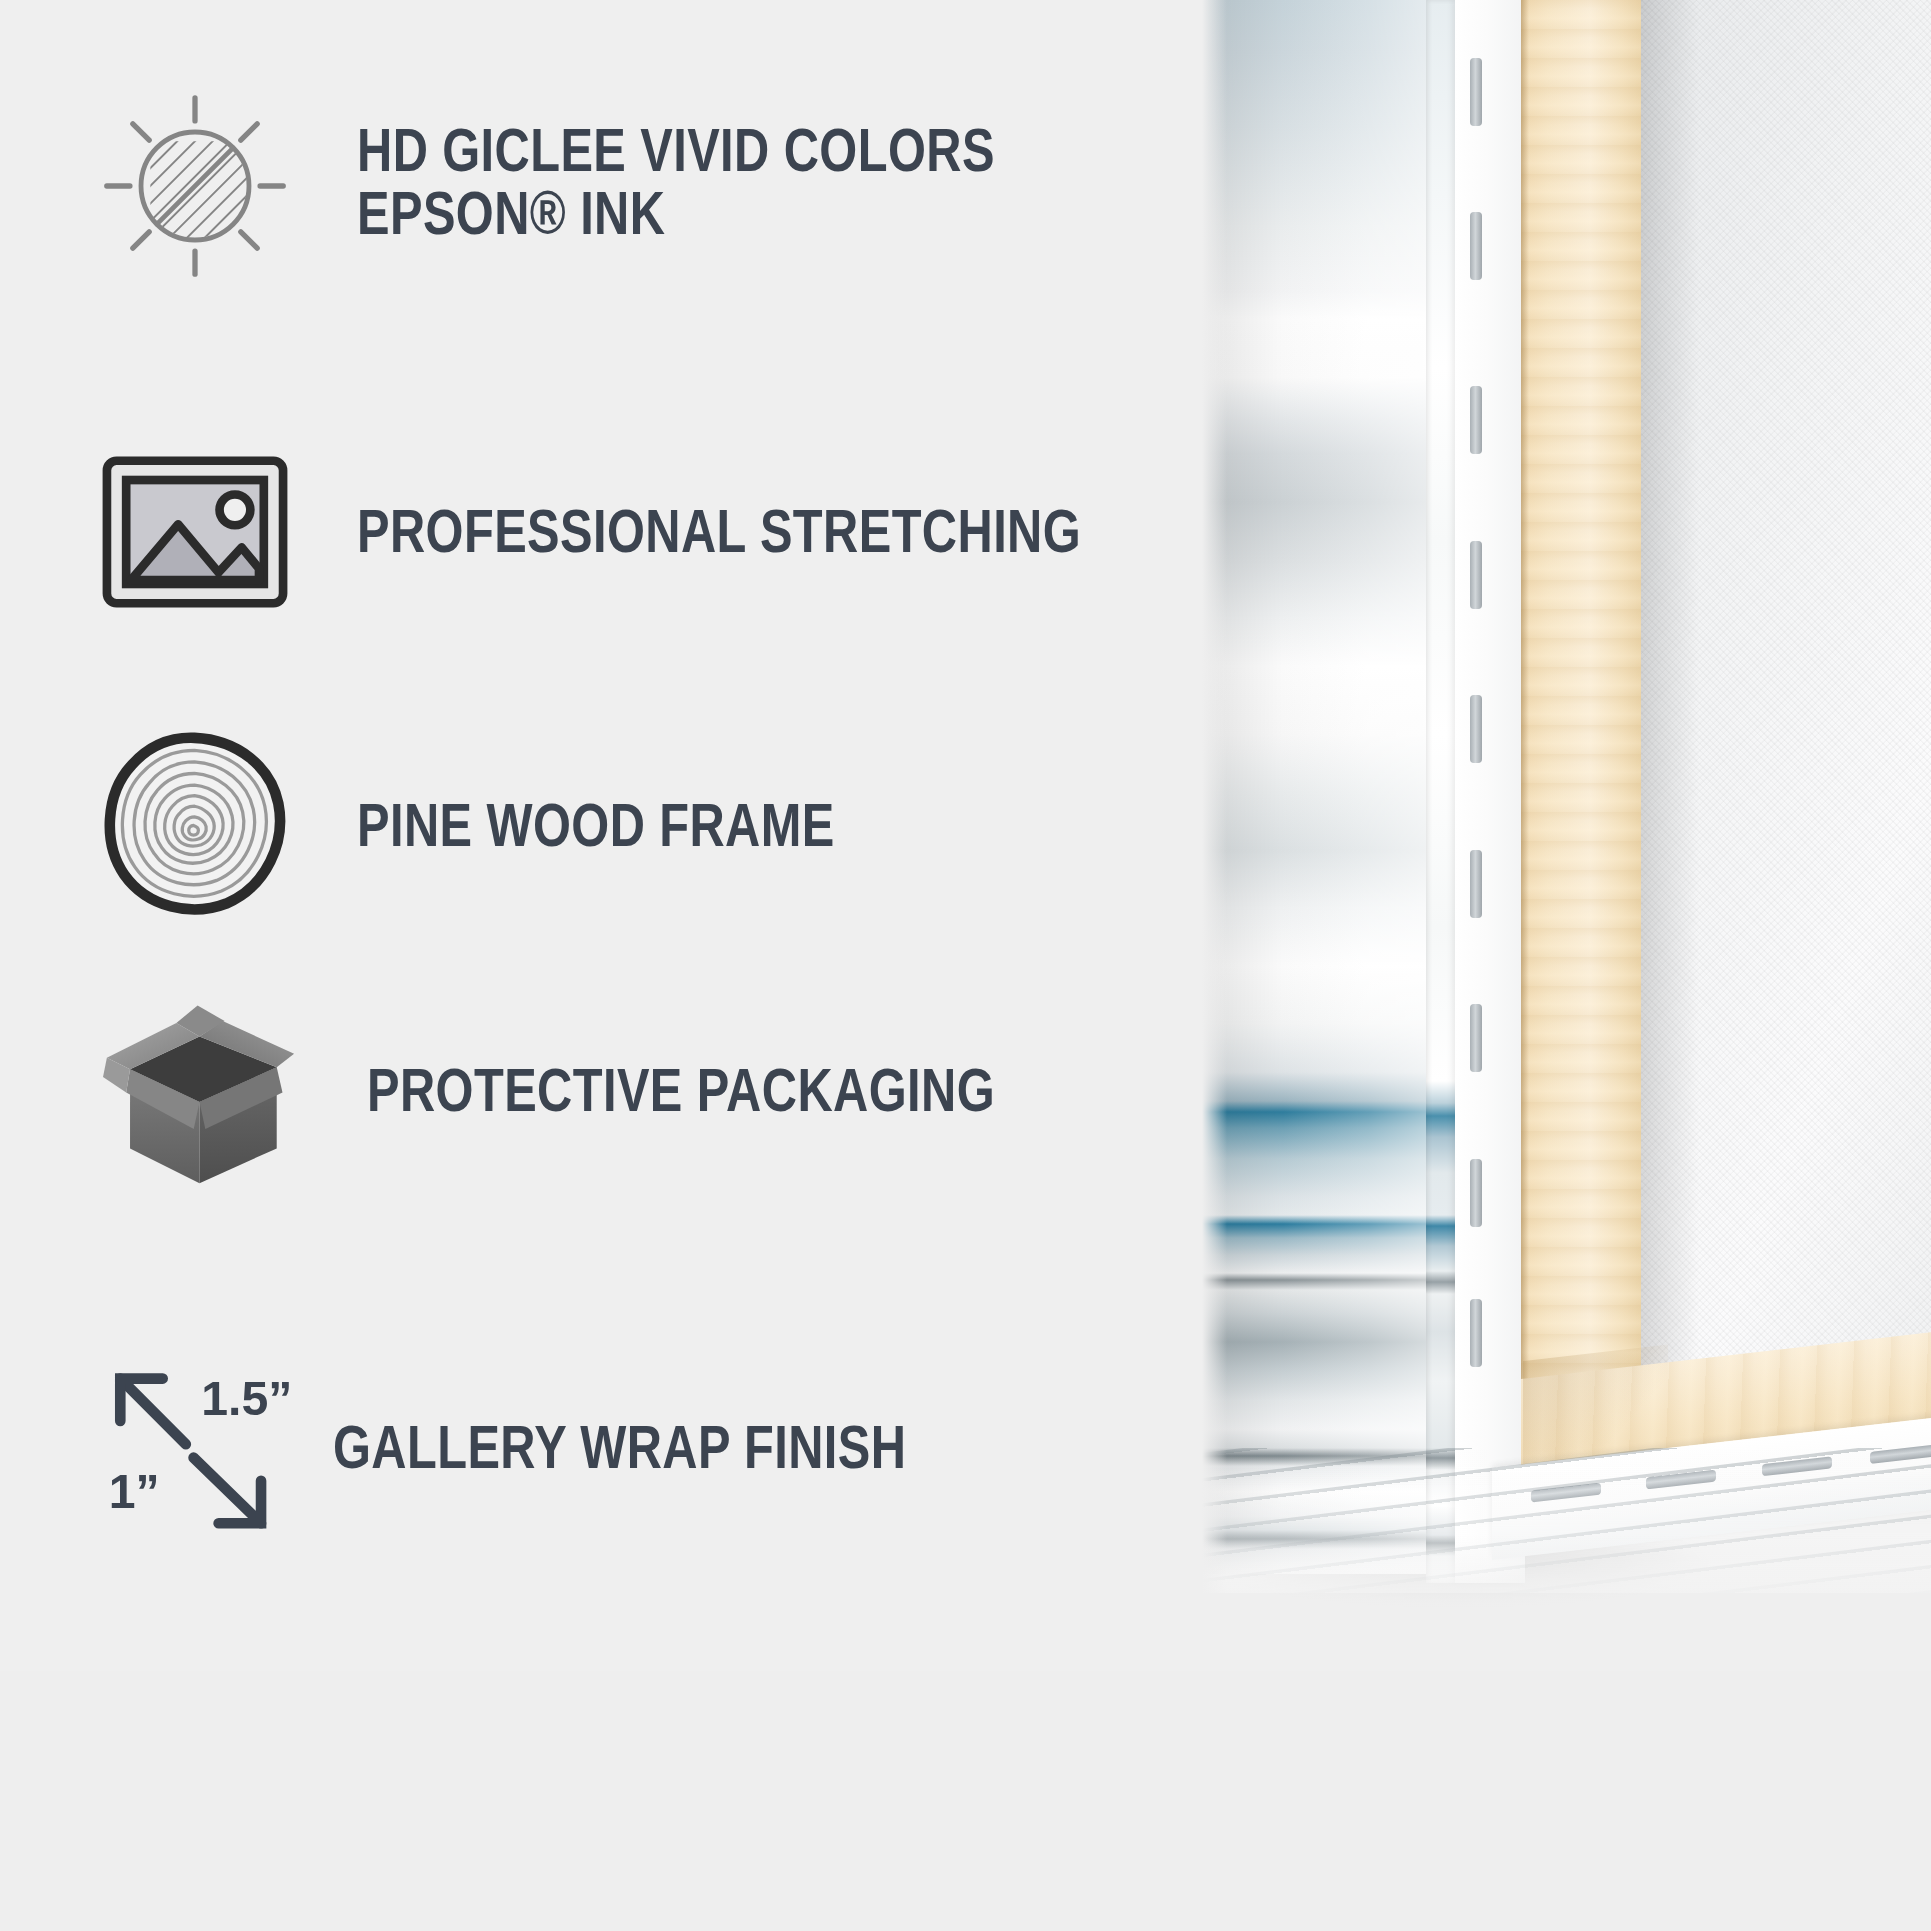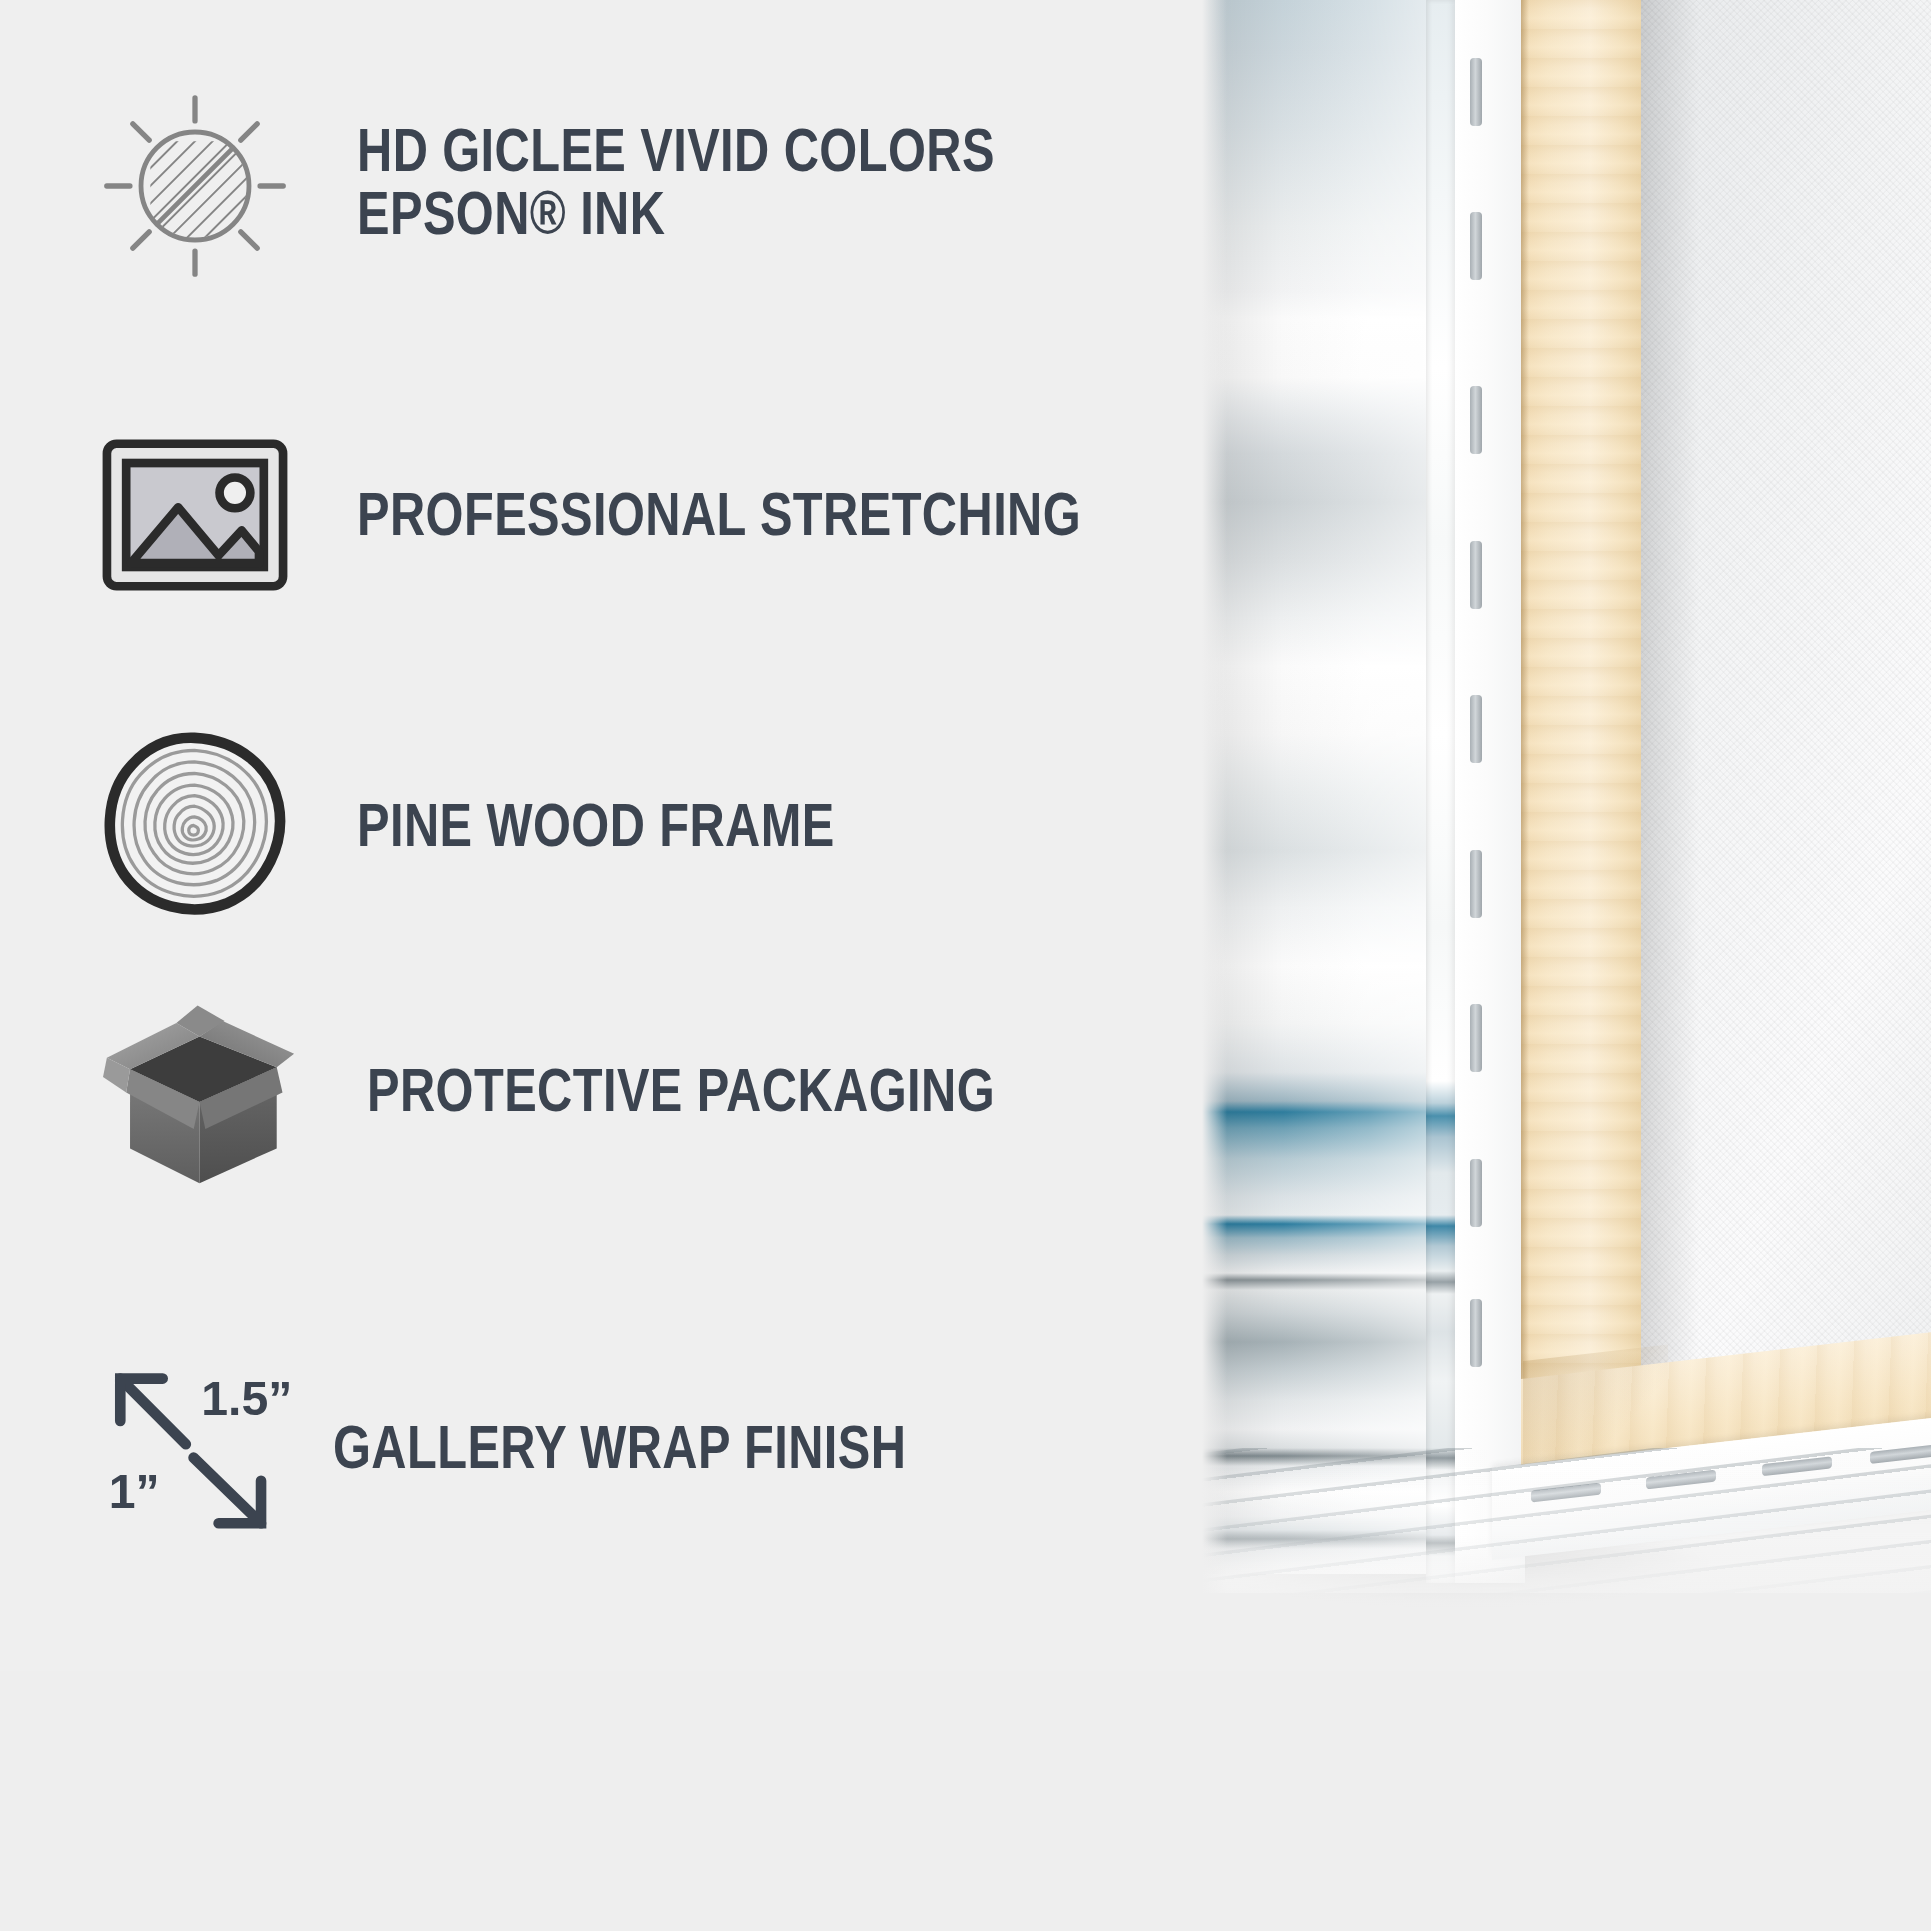--- a/index.html
+++ b/index.html
@@ -23,21 +23,21 @@
     letter-spacing:0.5px;
     line-height:1.04;
     transform:scaleX(.80);
     transform-origin:left center;
     white-space:nowrap;
   }
   .flabel .ln{display:block;}
 
   
   #f-giclee   {left:101px; top:92px;}
-  #f-stretch  {left:101px; top:438px;}
+  #f-stretch  {left:101px; top:455px;}
   #f-pine     {left:101px; top:734px;}
   #f-package  {left:101px; top:994px;}
   #f-wrap     {left:101px; top:1361px;}
   #f-hang     {left:101px; top:1622px;}
 
   #f-giclee  .flabel{font-size:61px;}
   #f-stretch .flabel{font-size:61px;}
   #f-pine    .flabel{font-size:61px;}
   #f-package .flabel{font-size:61px;}
   #f-wrap    .flabel{font-size:61px;}

